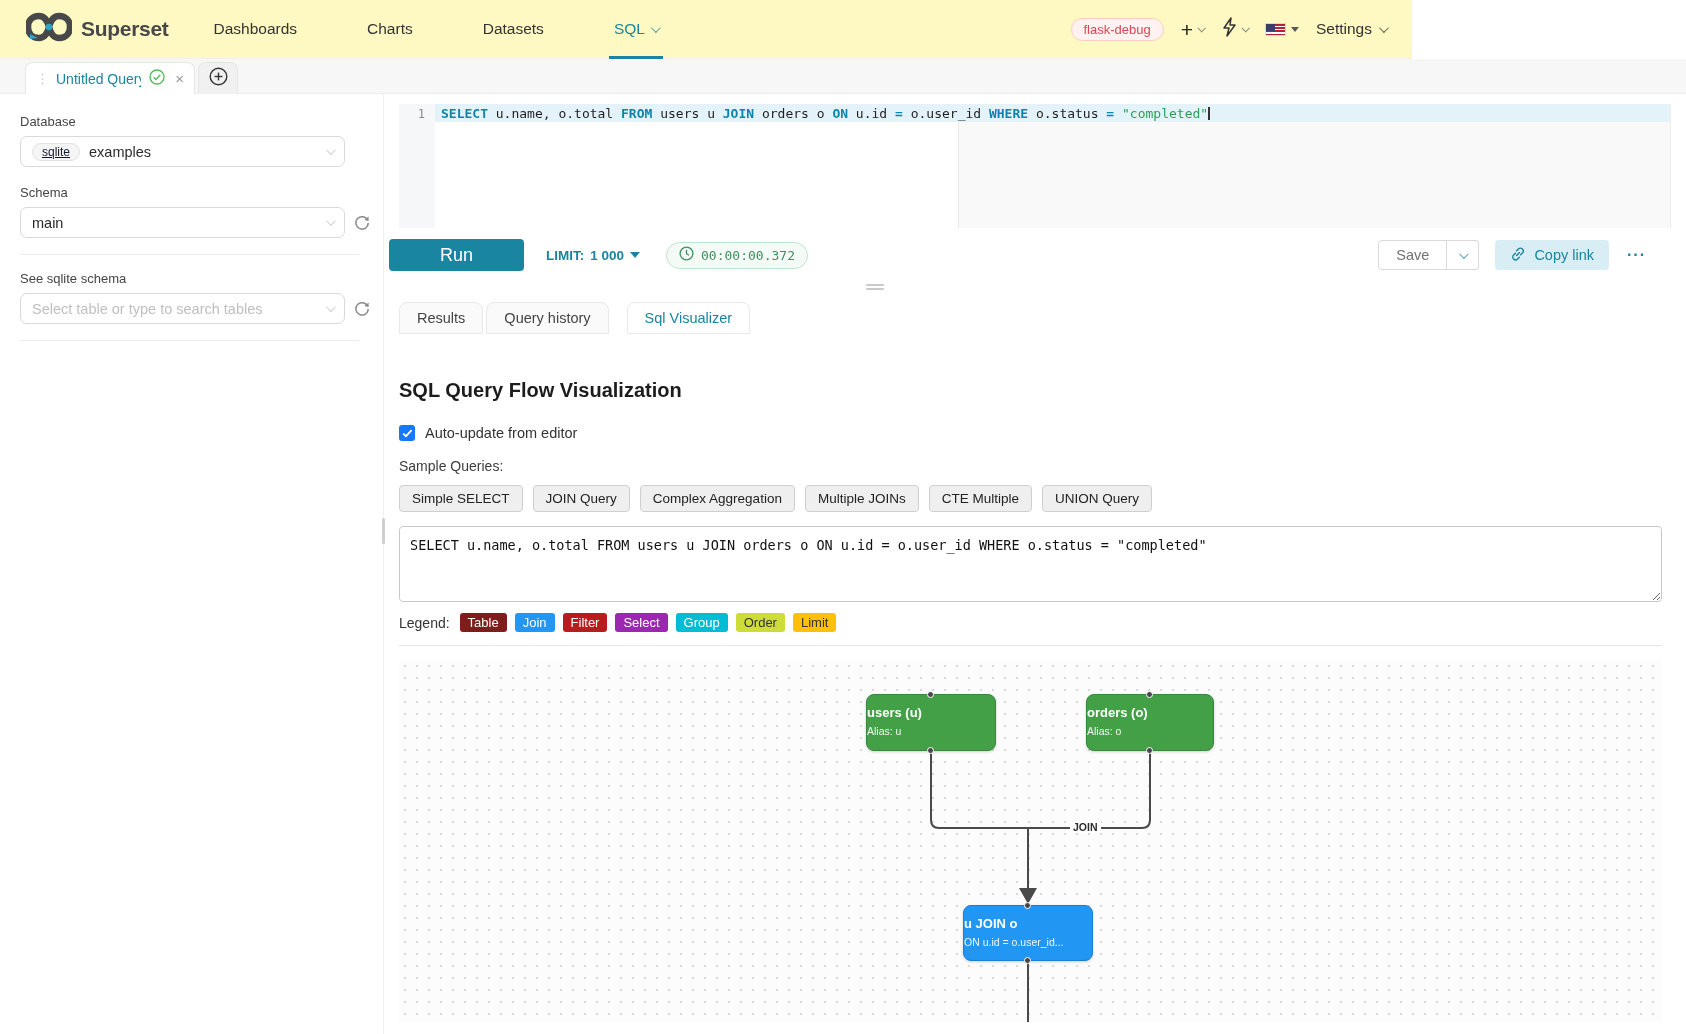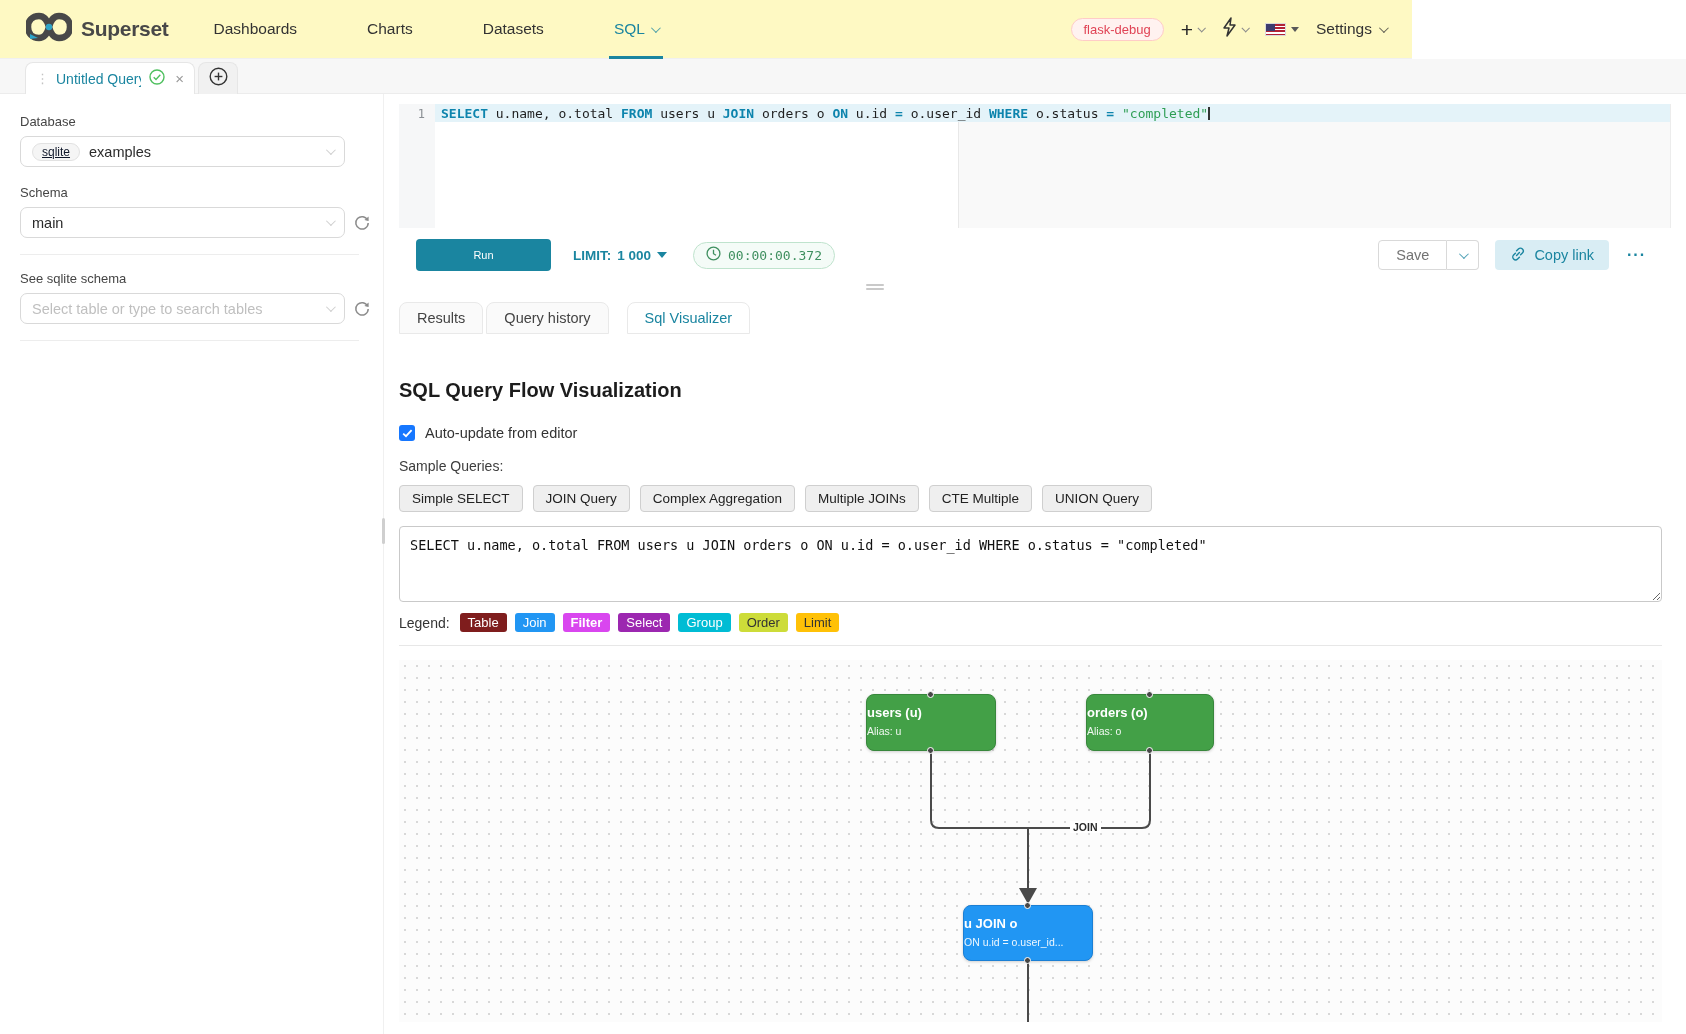--- a/index.html
+++ b/index.html
@@ -80,22 +80,22 @@
   .code-line { position:absolute; left:42px; top:1px; white-space:pre; font-size:13px; line-height:17px; color:#1f1f1f; }
   .tok {}
   .kw { color:#0d84ad; font-weight:bold; }
   .op { color:#0d84ad; font-weight:bold; }
   .str { color:#2f9e55; }
   .cursor { display:inline-block; width:1.5px; height:13px; background:#333; vertical-align:-2px; }
   .hscroll { margin:3px 0 0 48px; width:1222px; height:8px; background:#f1f1f1; border-radius:4px; }
 
   
   .toolbar { margin-top:11px; height:32px; display:flex; align-items:center; padding:0 26px 0 2px; }
-  .run-btn { width:135px; height:32px; background:#1a85a0; color:#fff; font-size:11px; border:none;
-             border-radius:4px; cursor:pointer; font-family:inherit;margin-left:27px; }
+  .run-btn { width:135px; height:32px; background:#1a85a0; color:#fff; font-size:18px; border:none;
+             border-radius:4px; cursor:pointer; font-family:inherit; }
   .limit { display:flex; align-items:center; gap:6px; margin-left:22px; color:#1a85a0; font-size:13.5px;
            font-weight:700; cursor:pointer; }
   .limit .caret-down { width:0; height:0; border-left:5px solid transparent; border-right:5px solid transparent;
                        border-top:6px solid #1a85a0; }
   .timer { display:flex; align-items:center; gap:7px; margin-left:26px; height:27px; padding:0 12px;
            border:1px solid #bfe3cd; background:#f4fbf7; border-radius:14px; color:#3f8f5f;
            font-family:"DejaVu Sans Mono", monospace; font-size:13px; }
   .tb-right { margin-left:auto; display:flex; align-items:center; }
   .save-btn { height:30px; padding:0 17px; background:#fff; border:1px solid #d9d9d9; border-radius:4px 0 0 4px;
               font-size:14.5px; color:#737373; cursor:pointer; font-family:inherit; }
@@ -128,21 +128,21 @@
   .sample-label { margin-top:17px; font-size:14px; color:#3d3d3d; }
   .sample-row { margin-top:11px; display:flex; gap:10px; }
   .sample-btn { height:27px; padding:0 12px; background:#efefef; border:1px solid #cfcfcf; border-radius:4px;
                 font-size:13.5px; color:#222; cursor:pointer; font-family:inherit; }
   .sql-area { display:block; margin-top:14px; width:1263px; height:76px; border:1px solid #c9c9c9; border-radius:4px;
               padding:9px 10px; font-family:"DejaVu Sans Mono", monospace; font-size:13.5px; color:#111;
               resize:vertical; line-height:1.45; }
   .legend-row { margin-top:11px; display:flex; align-items:center; gap:8px; }
   .legend-label { font-size:14px; color:#333; margin-right:2px; }
   .chip { padding:2px 8px; border-radius:3px; font-size:13px; color:#fff; }
-  .c0 { background:#7f1d1d; } .c1 { background:#2196F3; } .c2 { background:#d946ef;font-weight:bold; }
+  .c0 { background:#7f1d1d; } .c1 { background:#2196F3; } .c2 { background:#b91c1c; }
   .c3 { background:#9C27B0; } .c4 { background:#00BCD4; }
   .c5 { background:#CDDC39; color:#333; } .c6 { background:#FFC107; color:#333; }
   .viz-hr { border:none; border-top:1px solid #e7e7e7; margin-top:13px; width:1263px; }
 
   
   .canvas { position:relative; margin-top:14px; width:1263px; height:362px; overflow:hidden; background:#fcfcfc;
             background-image:radial-gradient(#d8d8d8 1px, transparent 1.2px); background-size:12px 12px; }
   .edges { position:absolute; left:0; top:0; }
   .fnode { position:absolute; border-radius:8px; text-align:left; color:#fff; cursor:grab;
            box-shadow:0 1px 3px rgba(0,0,0,0.18); }

